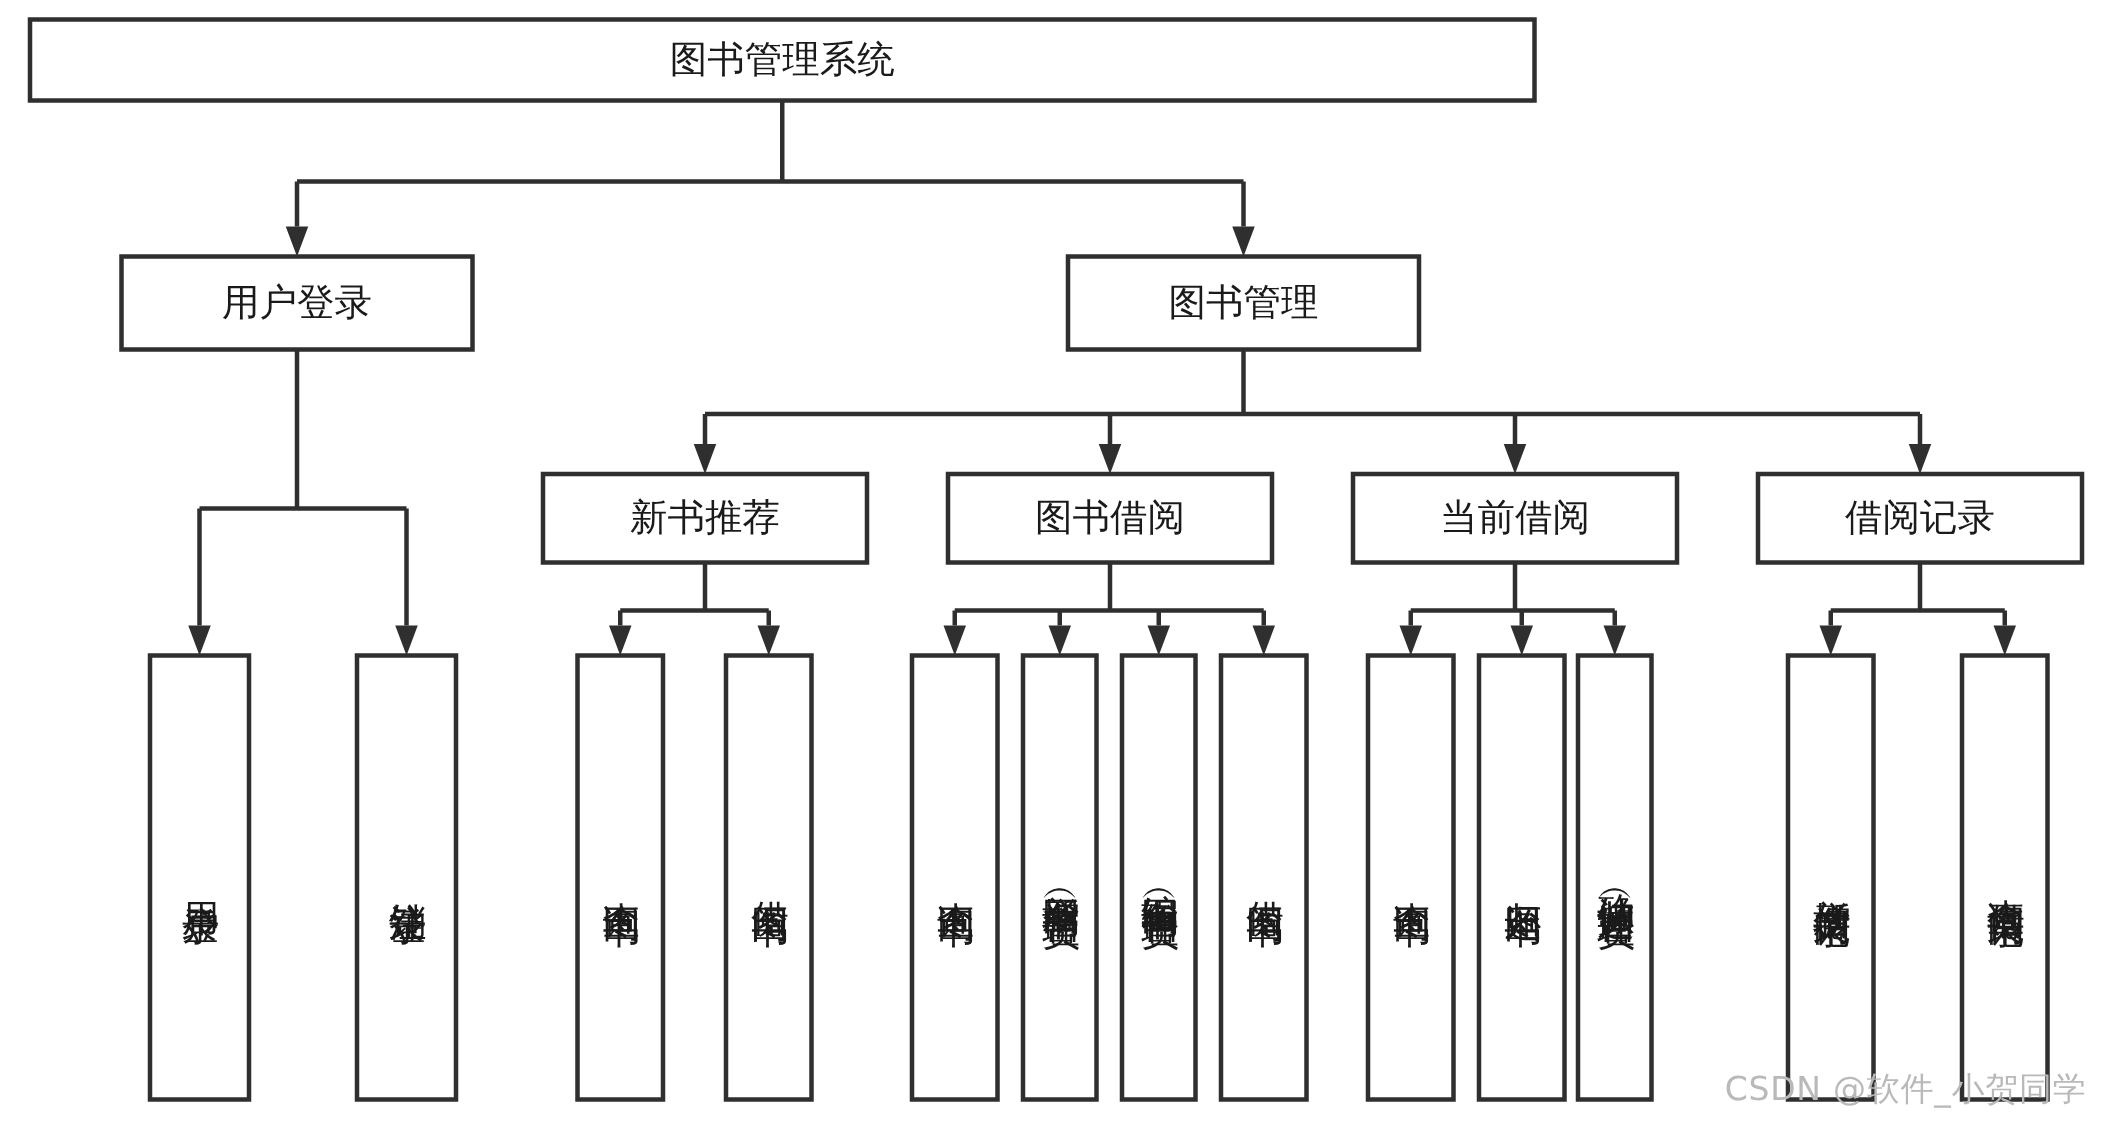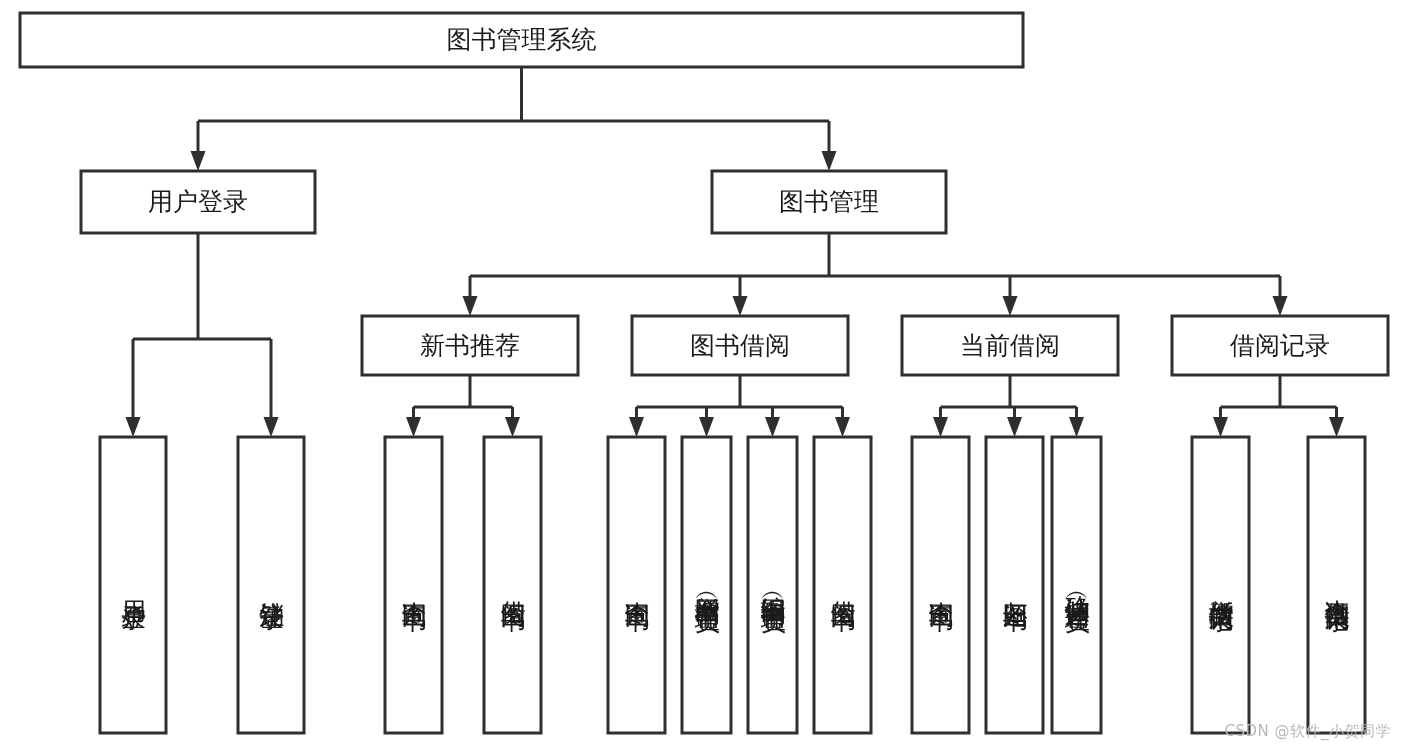--- a/index.html
+++ b/index.html
@@ -64,21 +64,21 @@
     justify-content: center;
     text-align: center;
     white-space: nowrap;
     pointer-events: none;
   }
   .watermark {
     position: absolute;
     right: 14px;
     bottom: 6px;
     font-family: "DejaVu Sans", "Liberation Sans", sans-serif;
-    font-size: 15px;
+    font-size: 22px;
     color: #b9b9b9;
     white-space: nowrap;
     letter-spacing: 0.5px;
   }
 </style>
 </head>
 <body>
 
 <div id="diagram-root">
   <svg class="diagram" id="diagram-svg" viewBox="0 0 1405 747" xmlns="http://www.w3.org/2000/svg">

